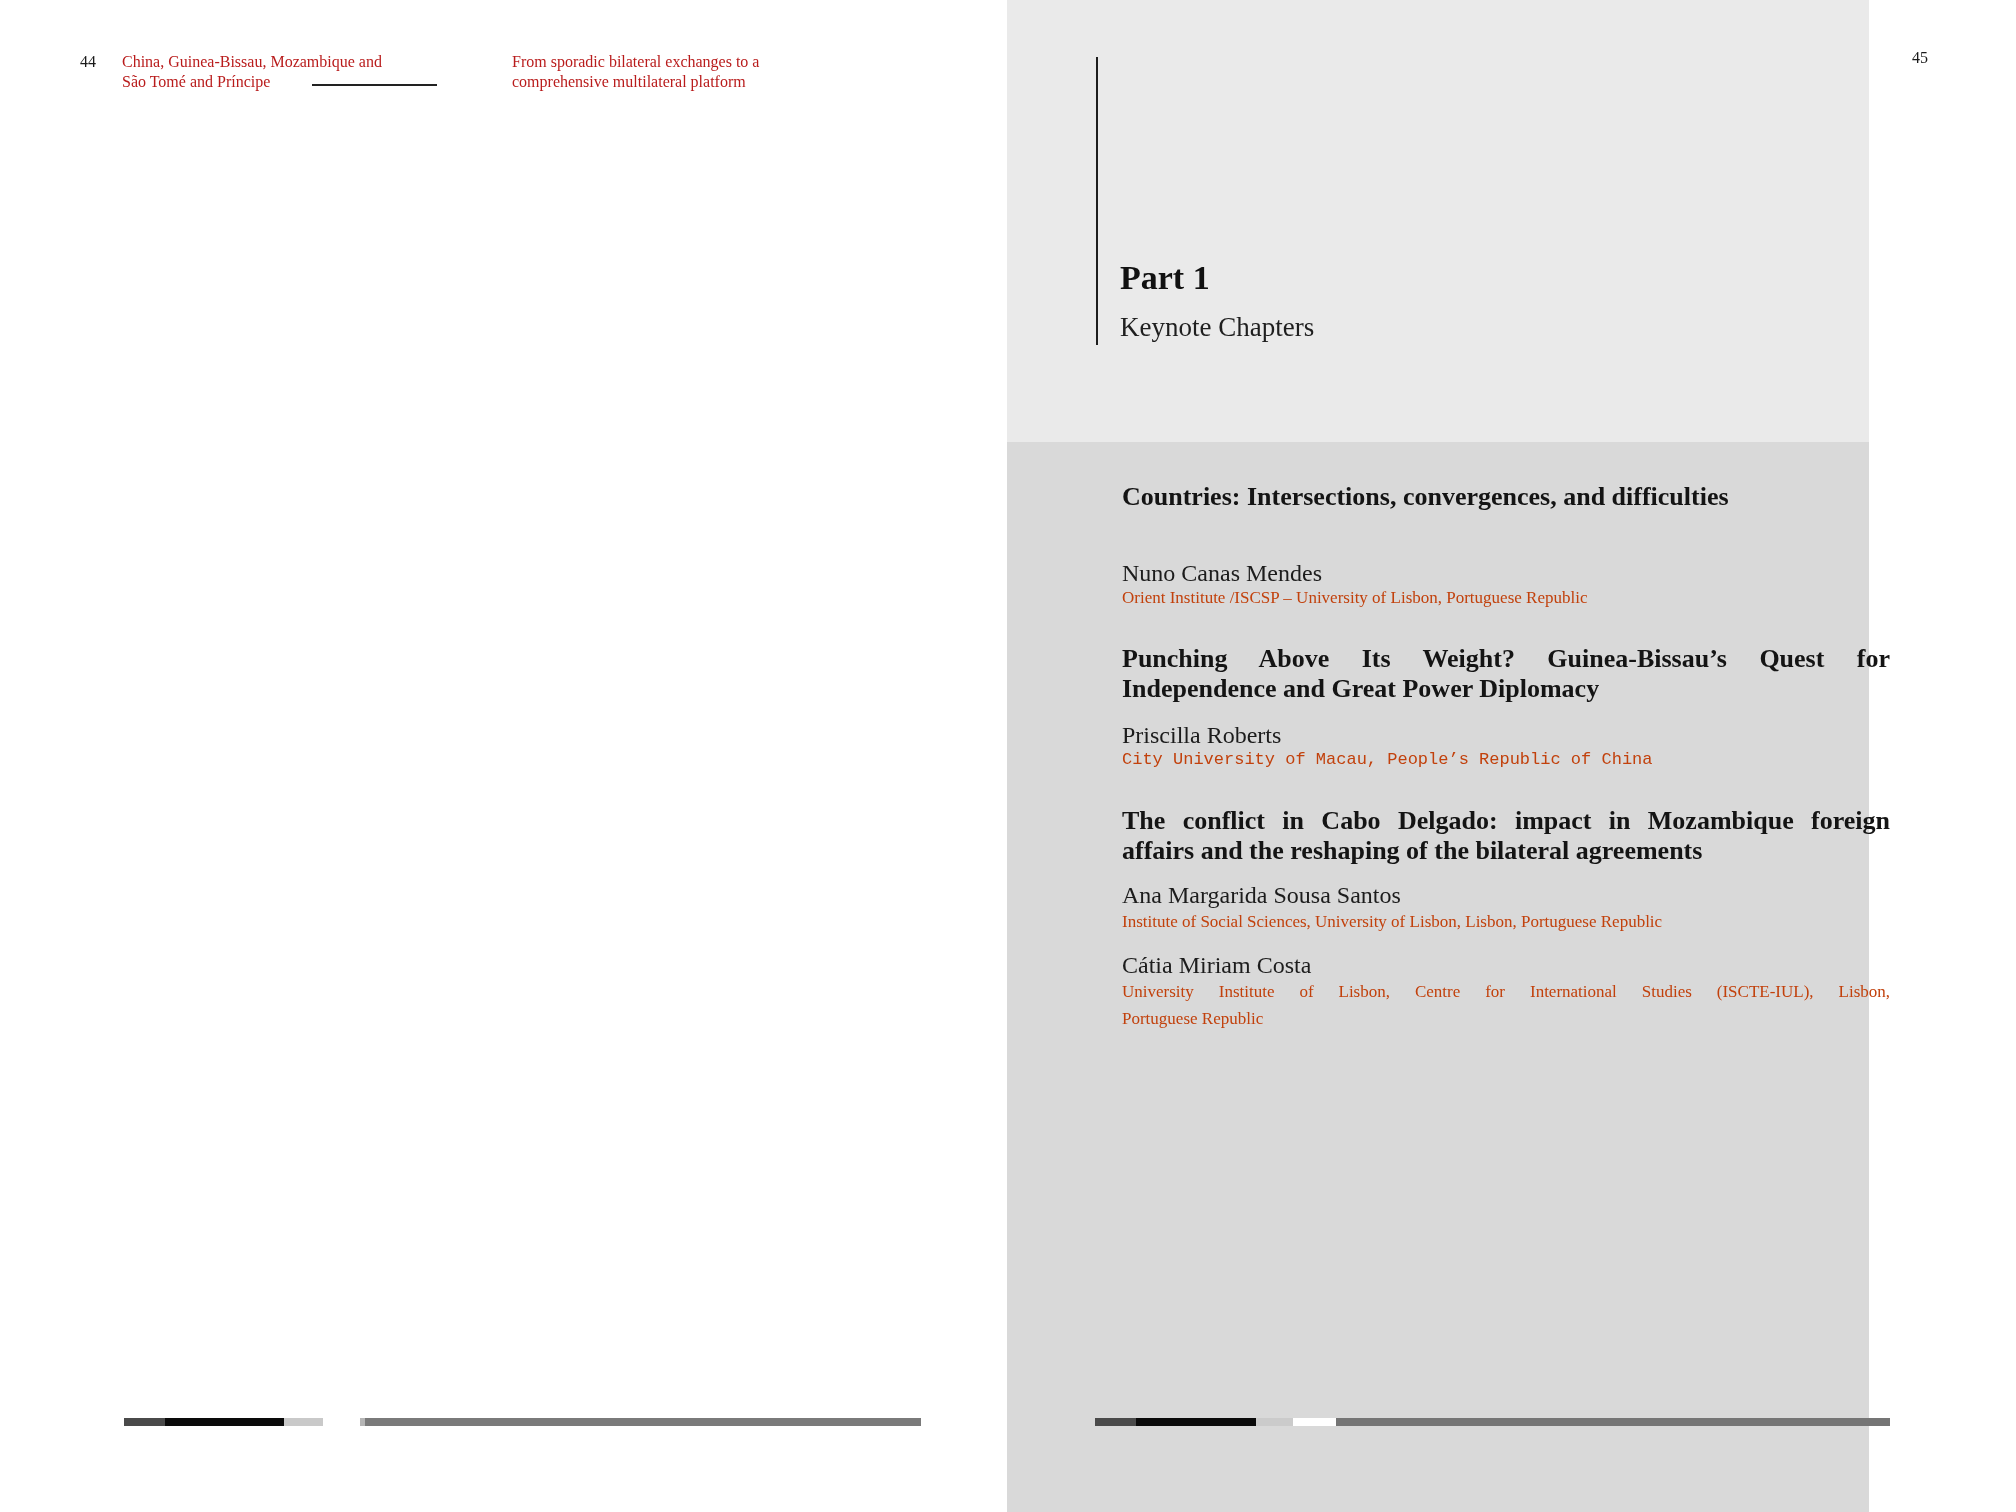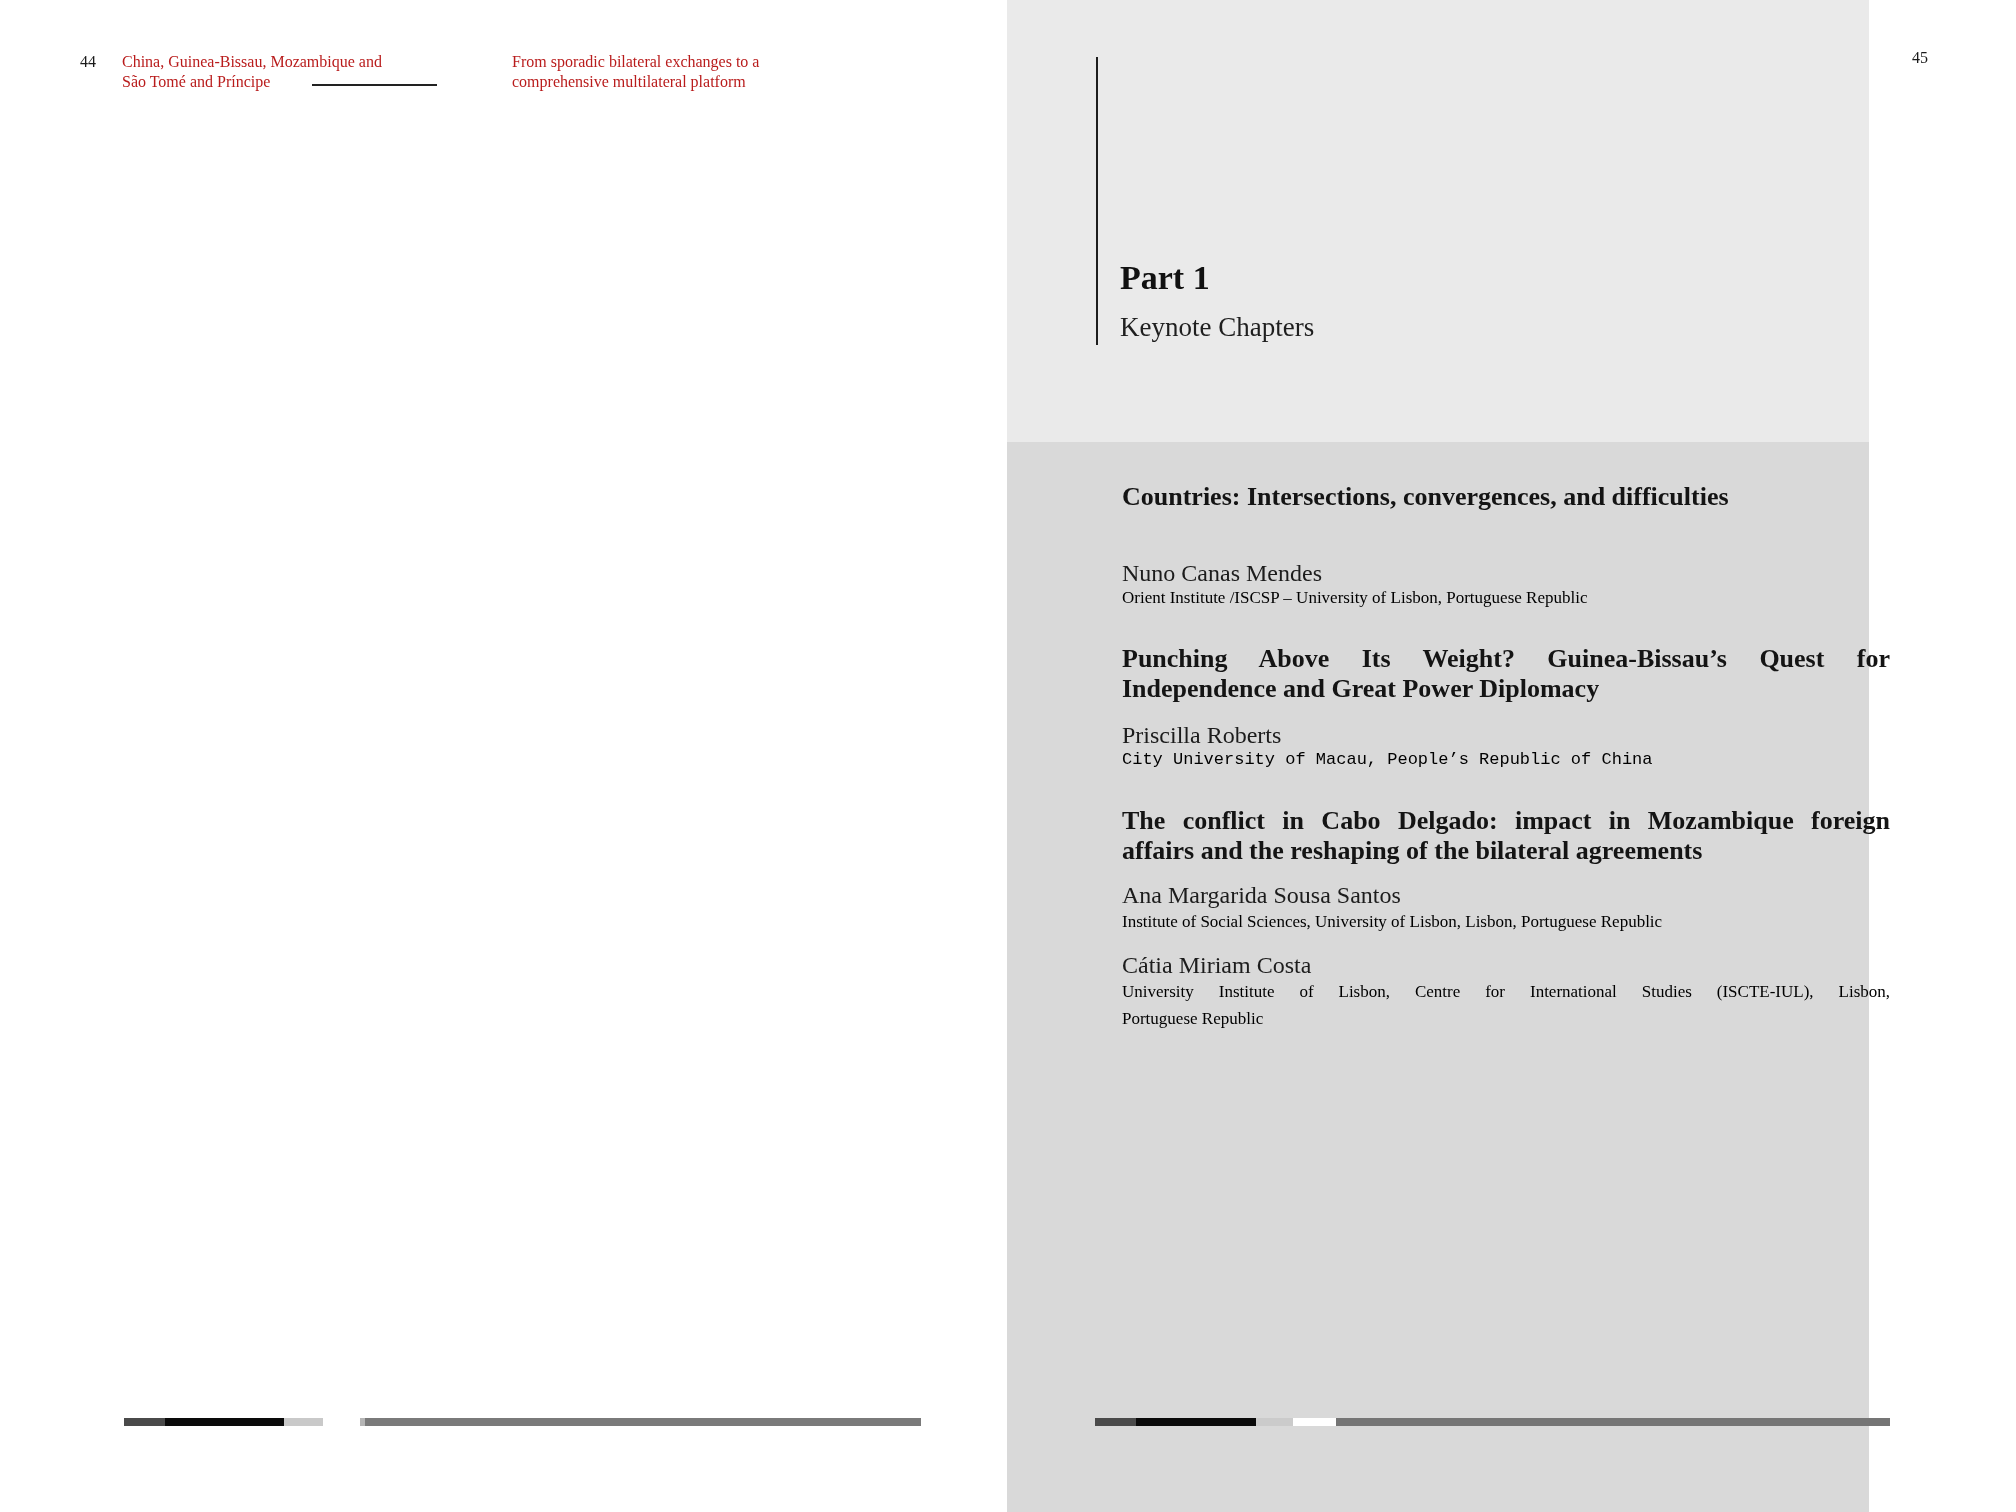--- a/index.html
+++ b/index.html
@@ -51,21 +51,21 @@
   .part-subtitle {
     position: absolute; left: 113px; top: 311px; margin: 0;
     font-size: 27px; line-height: 32px; font-weight: 400; color: #1f1f1f; text-align: center;
   }
 
   
   .ch-title, .author, .affil { position: absolute; left: 115px; width: 768px; }
   .ch-title { font-size: 26px; line-height: 30px; font-weight: 700; color: #141414; }
   .jline { text-align: justify; text-align-last: justify; }
   .author { font-size: 24px; line-height: 28px; font-weight: 400; color: #1c1c1c; white-space: nowrap; }
-  .affil  { font-size: 17px; line-height: 27px; font-weight: 400; color: #000000; }
+  .affil  { font-size: 17px; line-height: 27px; font-weight: 400; color: #c2410c; }
   .affil.oneline { white-space: nowrap; }
   .t1 { top: 482px; }  .a1 { top: 559px; }  .f1 { top: 584px; }
   .t2 { top: 644px; }  .a2 { top: 721px; }  .f2 { top: 746px; font-family: Liberation Mono, monospace; }
   .t3 { top: 806px; }  .a3 { top: 881px; }  .f3 { top: 908px; }
   .a4 { top: 951px; }  .f4 { top: 978px; }
 </style>
 </head>
 <body>
 
 <div>

